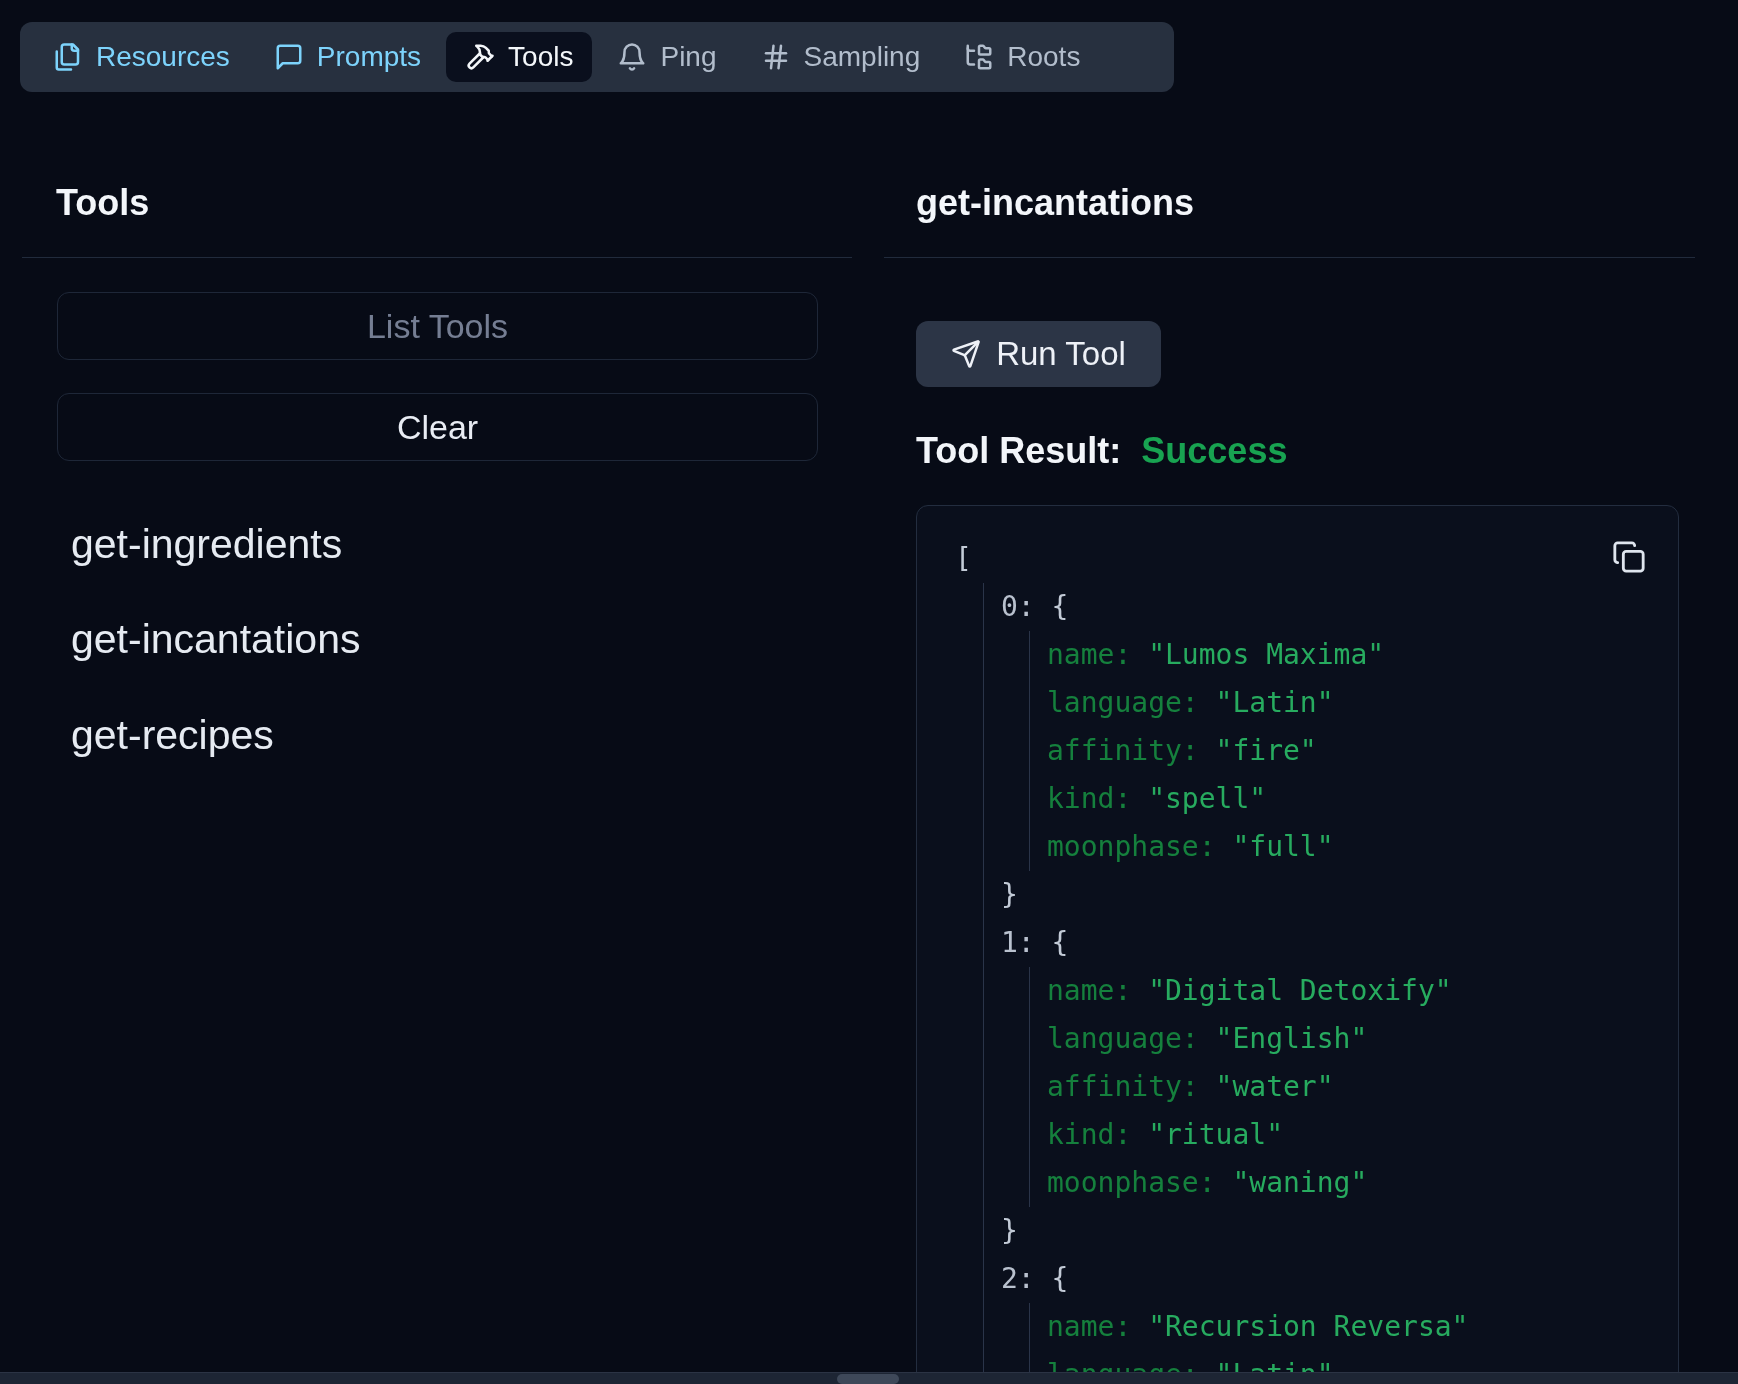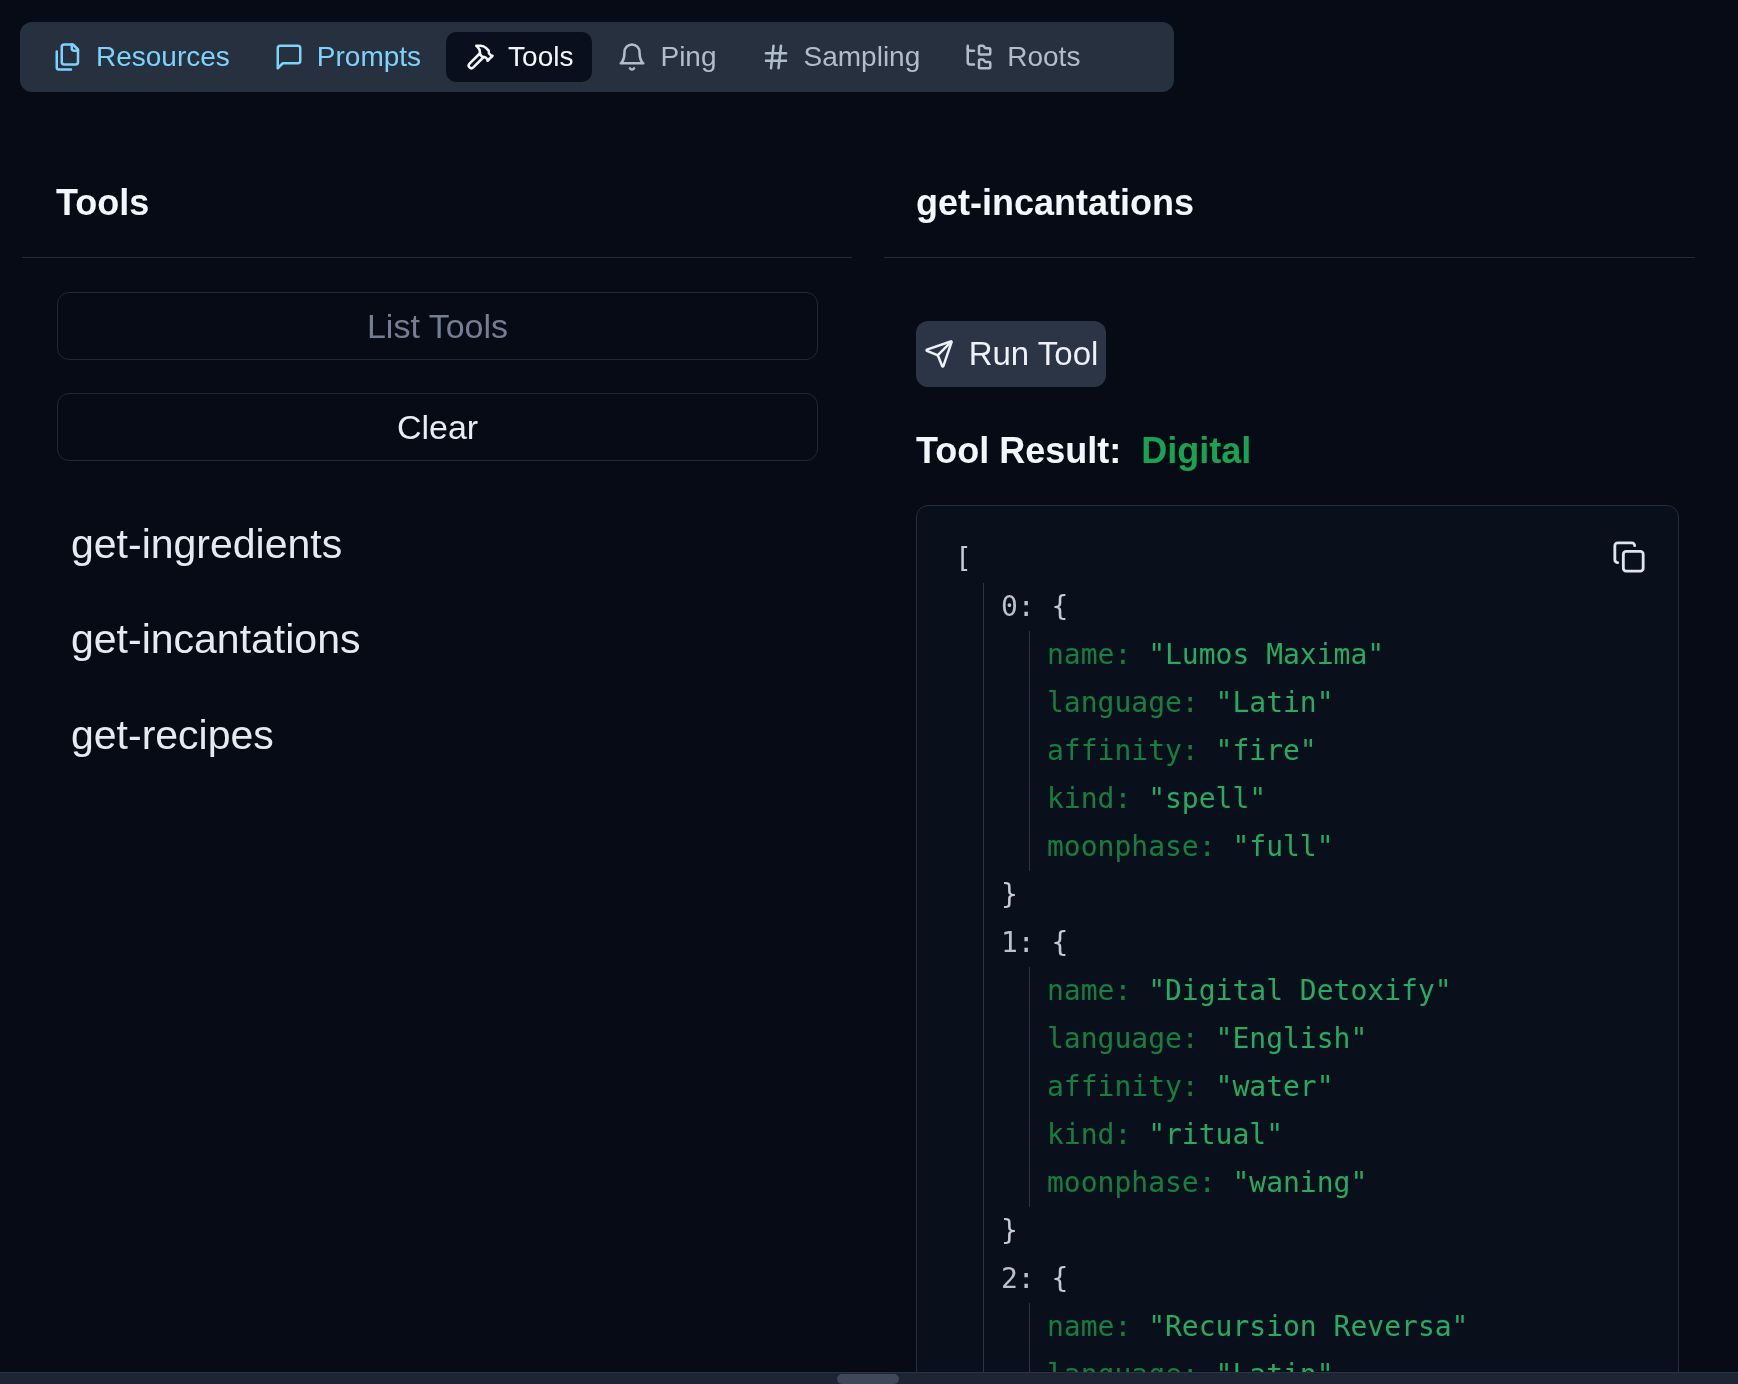--- a/index.html
+++ b/index.html
@@ -23,21 +23,21 @@
 
   .ghost-btn{position:absolute;left:57px;width:761px;height:68px;border-radius:12px;
              border:1px solid #1e2738;background:transparent;display:flex;align-items:center;
              justify-content:center;font-size:34px;box-sizing:border-box;
              font-family:"Liberation Sans",sans-serif;cursor:pointer;}
   .ghost-btn.muted{color:#757e93;}
   .ghost-btn.light{color:#e8ecf3;}
 
   .tool-item{position:absolute;left:71px;font-size:41px;color:#e6ebf2;cursor:pointer;}
 
-  .run-btn{position:absolute;left:916px;top:321px;width:190px;height:66px;border-radius:12px;
+  .run-btn{position:absolute;left:916px;top:321px;width:245px;height:66px;border-radius:12px;
            background:#2c3546;border:none;color:#eef1f7;font-size:33px;font-weight:500;
            display:flex;align-items:center;justify-content:center;gap:15px;
            font-family:"Liberation Sans",sans-serif;cursor:pointer;}
   .run-btn svg{width:30px;height:30px;}
 
   .result-heading{position:absolute;left:916px;top:430px;font-size:36px;font-weight:700;}
   .result-heading .status{margin-left:10px;}
 
   
   .result-box{position:absolute;left:916px;top:505px;width:763px;height:900px;
@@ -136,21 +136,21 @@
         <svg viewBox="0 0 24 24" fill="none" stroke="currentColor" stroke-width="2" stroke-linecap="round" stroke-linejoin="round">
           <path d="M14.536 21.686a.5.5 0 0 0 .937-.024l6.5-19a.496.496 0 0 0-.635-.635l-19 6.5a.5.5 0 0 0-.024.937l7.93 3.18a2 2 0 0 1 1.112 1.11z"></path>
           <path d="m21.854 2.147-10.94 10.939"></path>
         </svg>
       </span>
     <span>Run Tool</span>
   </button>
 
   <div class="result-heading">
     <span>Tool Result:</span>
-    <span class="status" id="result-status" style="color: rgb(24, 163, 81);">Digital</span>
+    <span class="status" id="result-status" style="color: rgb(24, 163, 81);">Success</span>
   </div>
 
   <div class="result-box">
     <button class="copy-btn">
       <span id="copy-icon" style="display:flex;">
           <svg viewBox="0 0 24 24" fill="none" stroke="currentColor" stroke-width="2" stroke-linecap="round" stroke-linejoin="round">
             <rect width="14" height="14" x="8" y="8" rx="2" ry="2"></rect>
             <path d="M4 16c-1.1 0-2-.9-2-2V4c0-1.1.9-2 2-2h10c1.1 0 2 .9 2 2"></path>
           </svg>
         </span>

